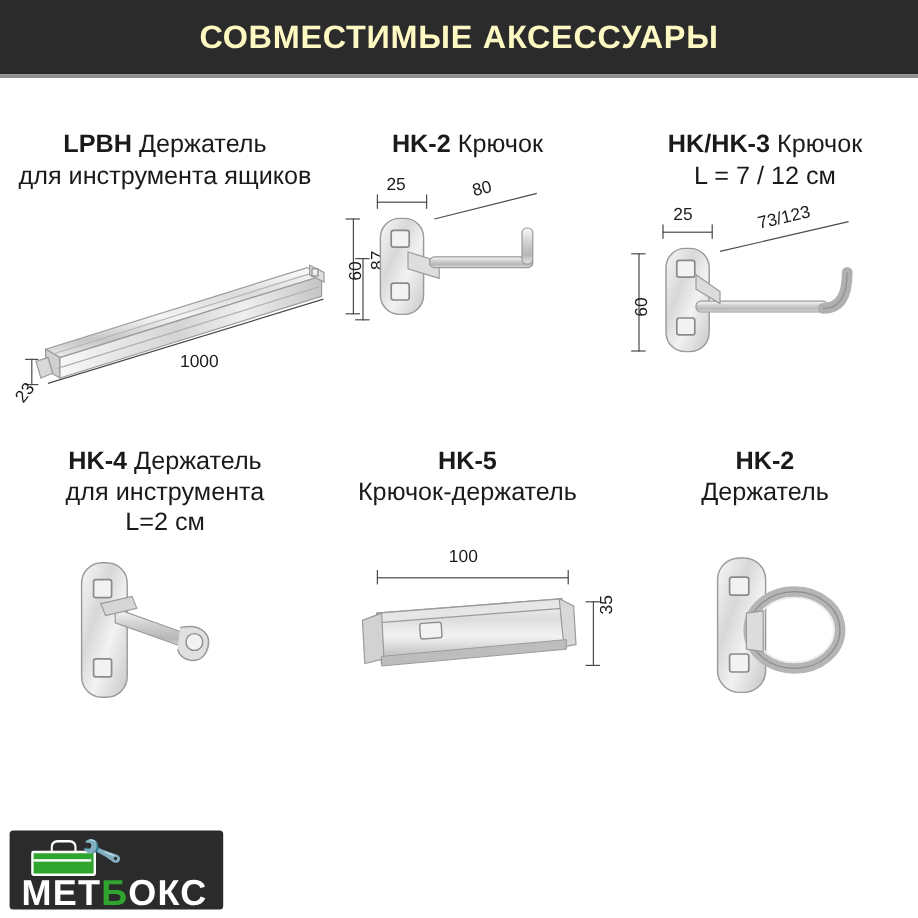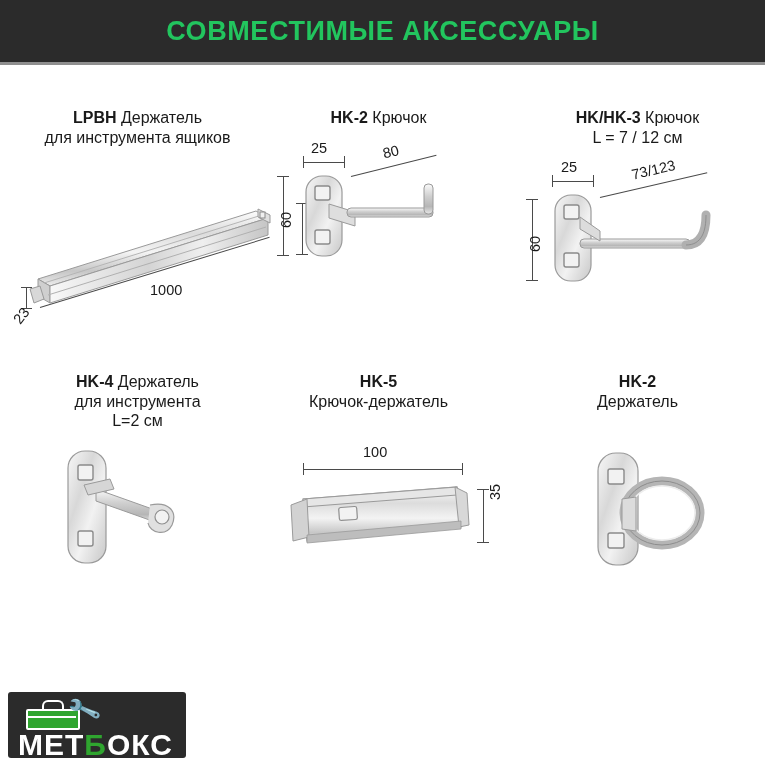--- a/index.html
+++ b/index.html
@@ -19,21 +19,21 @@
     position: absolute;
     left: 0; top: 0;
     width: 765px;
     height: 62px;
     background: #2b2b2b;
     display: flex;
     align-items: center;
     justify-content: center;
   }
   .header-title {
-    color: #22c55e;
+    color: #fef9c3;
     font-size: 27px;
     font-weight: bold;
     letter-spacing: 0.6px;
     text-transform: uppercase;
     white-space: nowrap;
     text-align: center;
   }
   .header-rule {
     position: absolute;
     left: 0; top: 62px;
@@ -48,34 +48,34 @@
     width: 765px;
     height: 610px;
   }
   .cell {
     position: absolute;
     width: 255px;
   }
   .cell .caption {
     text-align: center;
     line-height: 1.22;
-    font-size: 16px;
+    font-size: 21px;
   }
   .cell .caption .code { font-weight: bold; }
   .cell .caption .line2 { display: block; }
   .cell .art {
     position: relative;
     width: 255px;
   }
 
   
   .r1 { top: 36px; }
   .r2 { top: 300px; }
   .c1 { left: 10px; }
-  .c2 { left: 251px; }
+  .c2 { left: 262px; }
   .c3 { left: 510px; }
 
   
   .dim-text {
     position: absolute;
     font-size: 14.5px;
     color: #1a1a1a;
     white-space: nowrap;
   }
   .dim-line {

